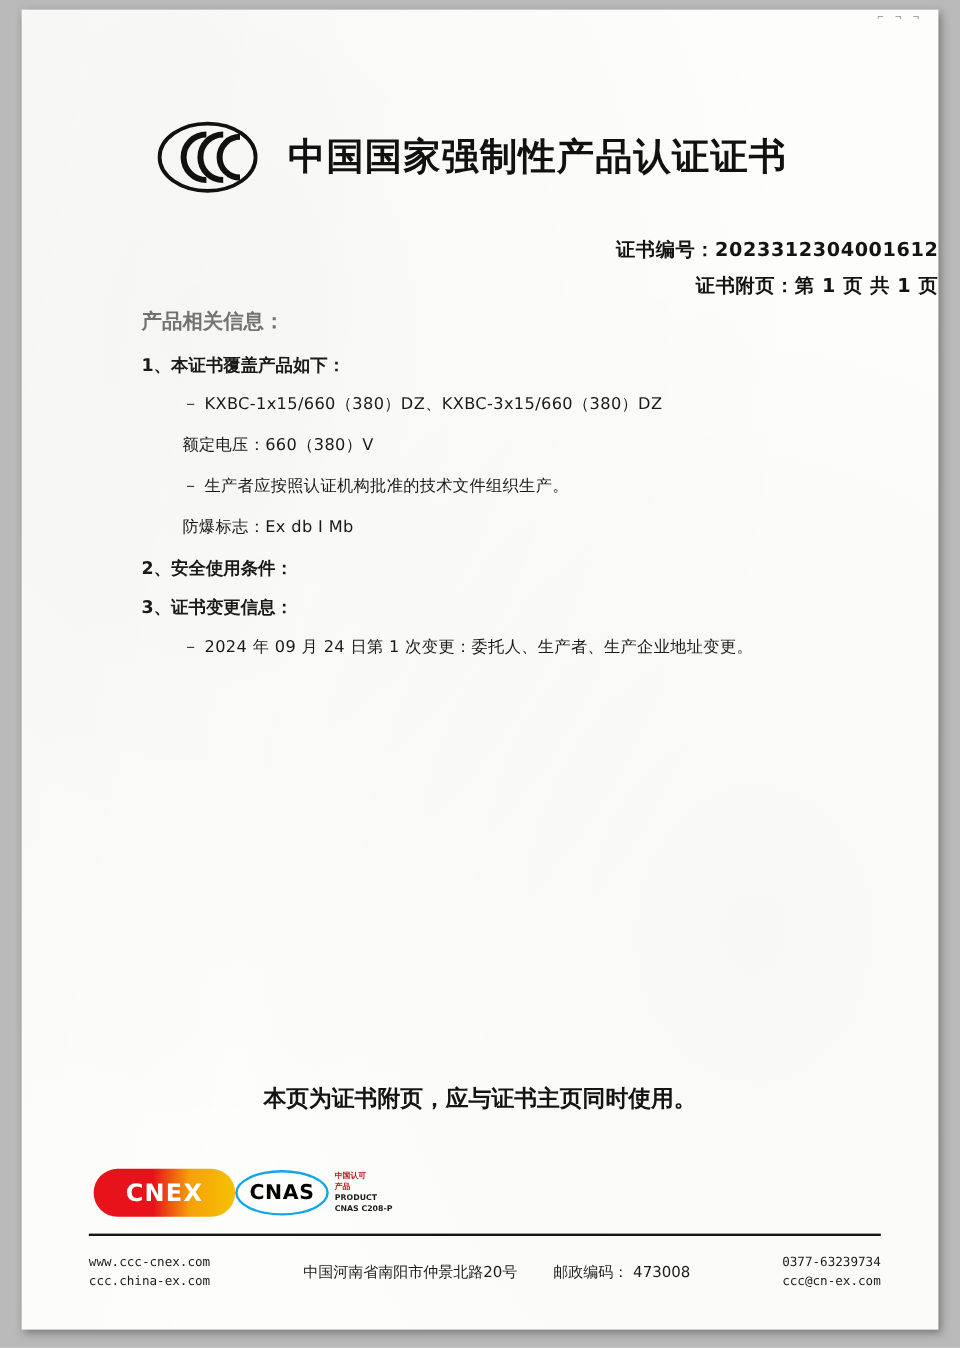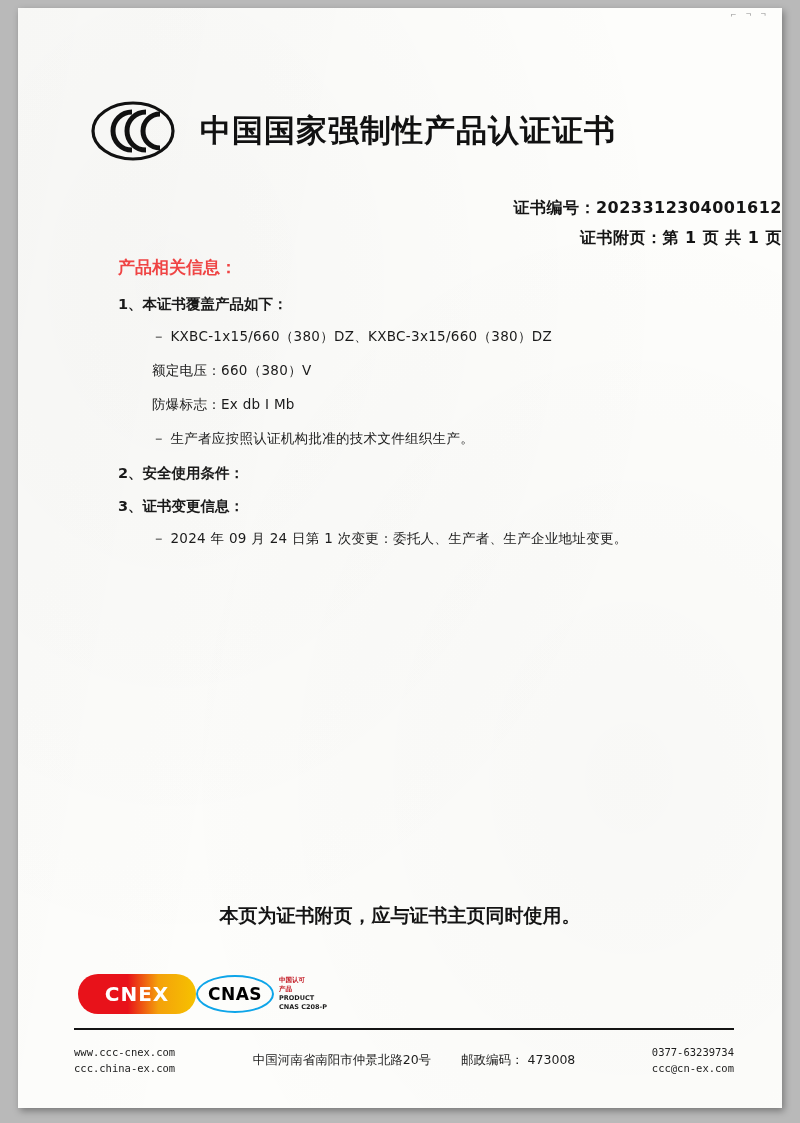--- a/index.html
+++ b/index.html
@@ -44,21 +44,21 @@
 
   
   .header {
     position: absolute;
     left: 0;
     top: 92px;
     width: 100%;
     display: flex;
     align-items: center;
     justify-content: flex-start;
-    padding-left: 72px;
+    padding-left: 112px;
     box-sizing: border-box;
   }
   .ccc-logo {
     width: 86px;
     height: 62px;
     flex: 0 0 auto;
   }
   .doc-title {
     margin-left: 24px;
     font-size: 31px;
@@ -87,21 +87,21 @@
   
   .body-area {
     position: absolute;
     left: 100px;
     top: 240px;
     width: 600px;
   }
   .section-heading {
     font-size: 17px;
     font-weight: bold;
-    color: #ef4444;
+    color: #737373;
     margin: 8px 0 16px 0;
     font-family: Liberation Mono, monospace;
   }
   .num-item {
     font-size: 14.5px;
     color: #1a1a1a;
     margin: 0 0 14px 0;
     font-family: "DejaVu Sans", sans-serif;
     font-weight: bold;
   }
@@ -241,22 +241,22 @@
     <div>证书编号：2023312304001612</div>
     <div>证书附页：第 1 页  共 1 页</div>
   </div>
 
   <div class="body-area">
     <div class="section-heading">产品相关信息：</div>
 
     <div class="num-item">1、本证书覆盖产品如下：</div>
     <div class="sub-line">－ KXBC-1x15/660（380）DZ、KXBC-3x15/660（380）DZ</div>
     <div class="sub-line">额定电压：660（380）V</div>
+    <div class="sub-line">－ 生产者应按照认证机构批准的技术文件组织生产。</div>
     <div class="sub-line">防爆标志：Ex db Ⅰ Mb</div>
-    <div class="sub-line">－ 生产者应按照认证机构批准的技术文件组织生产。</div>
 
     <div class="num-item">2、安全使用条件：</div>
 
     <div class="num-item">3、证书变更信息：</div>
     <div class="sub-line">－ 2024 年 09 月 24 日第 1 次变更：委托人、生产者、生产企业地址变更。</div>
   </div>
 
   <div class="footer-note">本页为证书附页，应与证书主页同时使用。</div>
 
   <div class="footer-band">

